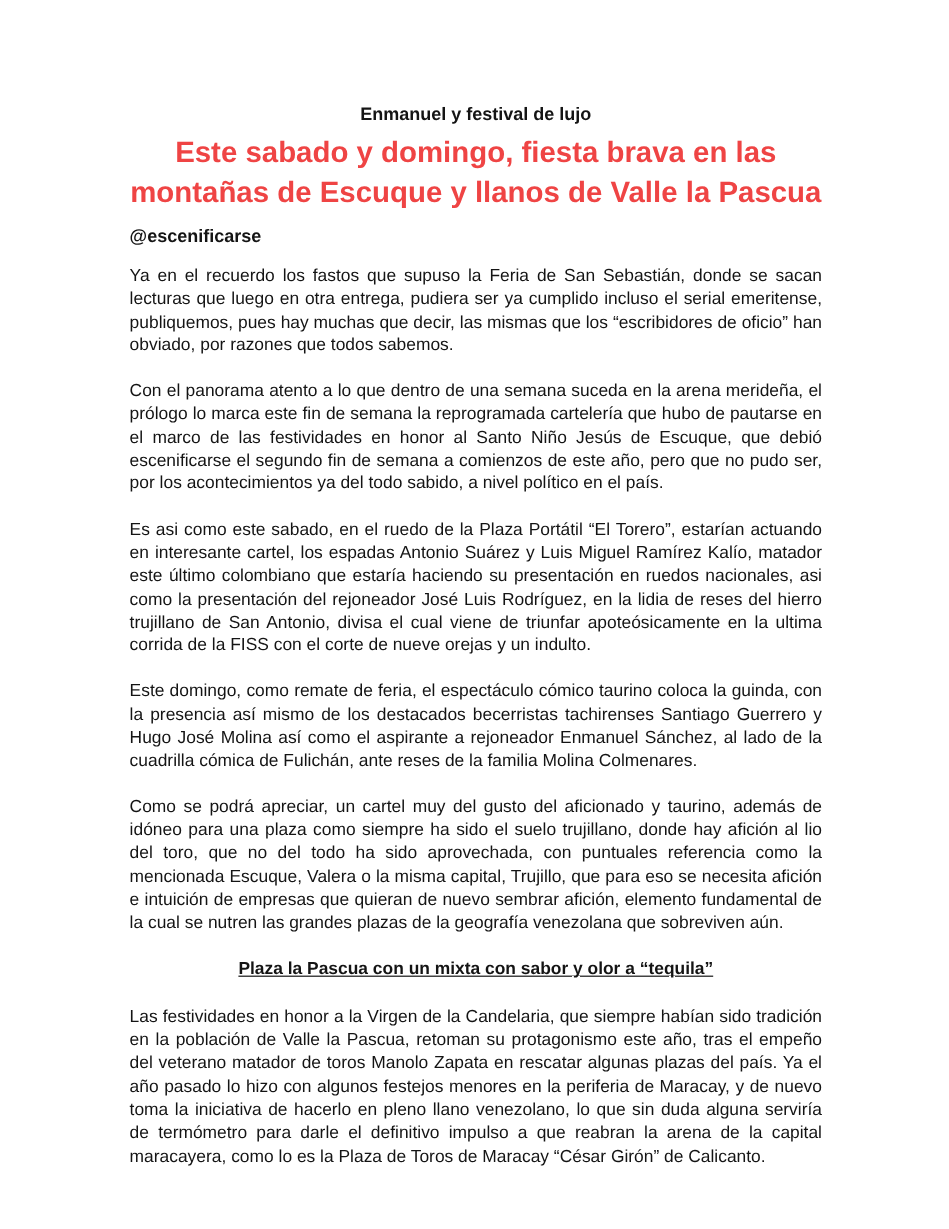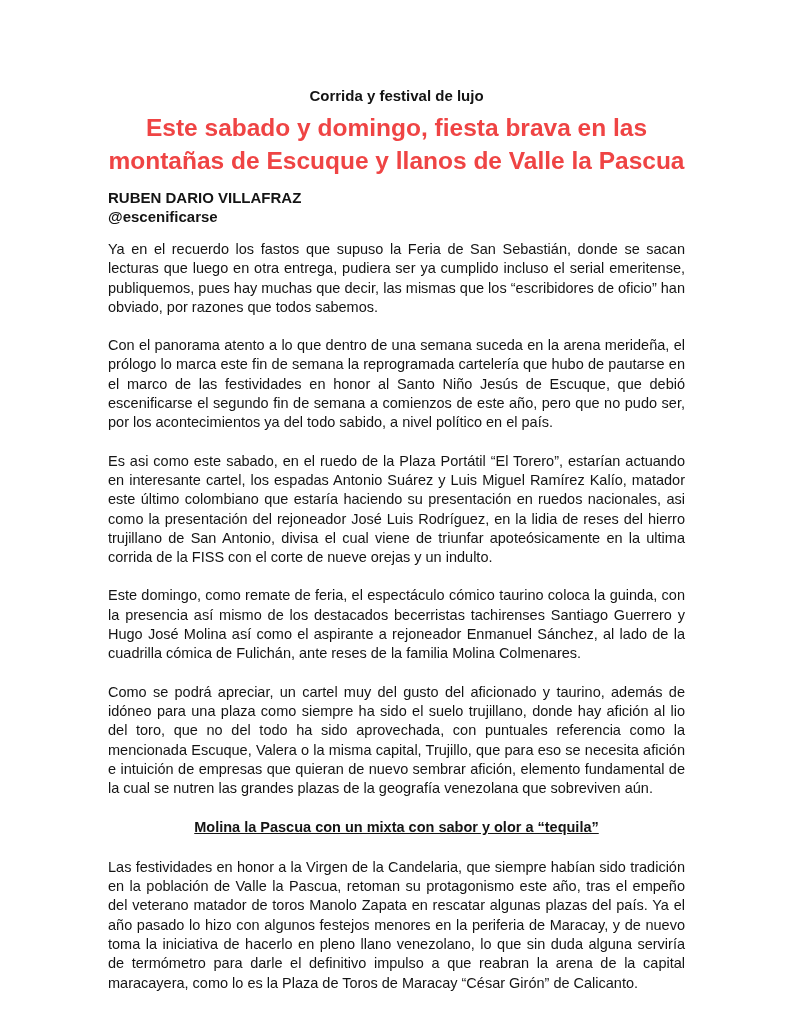--- a/index.html
+++ b/index.html
@@ -57,32 +57,31 @@
     text-decoration: underline;
     margin: 20px 0 20px 0;
     color: #141414;
   }
 </style>
 </head>
 <body>
 
 <div class="page">
   <header>
-    <p class="kicker">Corrida y festival de lujo</p>
+    <p class="kicker">Enmanuel y festival de lujo</p>
     <h1 class="headline" style="color: #ef4444;">Este sabado y domingo, fiesta brava en las montañas de Escuque y llanos de Valle la Pascua</h1>
     <div class="byline">
-      <p class="byline-author">RUBEN DARIO VILLAFRAZ</p>
       <p class="byline-handle">@escenificarse</p>
     </div>
   </header>
 
   <main class="body-copy">
     <p>Ya en el recuerdo los fastos que supuso la Feria de San Sebastián, donde se sacan lecturas que luego en otra entrega, pudiera ser ya cumplido incluso el serial emeritense, publiquemos, pues hay muchas que decir, las mismas que los “escribidores de oficio” han obviado, por razones que todos sabemos.</p>
     <p>Con el panorama atento a lo que dentro de una semana suceda en la arena merideña, el prólogo lo marca este fin de semana la reprogramada cartelería que hubo de pautarse en el marco de las festividades en honor al Santo Niño Jesús de Escuque, que debió escenificarse el segundo fin de semana a comienzos de este año, pero que no pudo ser, por los acontecimientos ya del todo sabido, a nivel político en el país.</p>
     <p>Es asi como este sabado, en el ruedo de la Plaza Portátil “El Torero”, estarían actuando en interesante cartel, los espadas Antonio Suárez y Luis Miguel Ramírez Kalío, matador este último colombiano que estaría haciendo su presentación en ruedos nacionales, asi como la presentación del rejoneador José Luis Rodríguez, en la lidia de reses del hierro trujillano de San Antonio, divisa el cual viene de triunfar apoteósicamente en la ultima corrida de la FISS con el corte de nueve orejas y un indulto.</p>
     <p>Este domingo, como remate de feria, el espectáculo cómico taurino coloca la guinda, con la presencia así mismo de los destacados becerristas tachirenses Santiago Guerrero y Hugo José Molina así como el aspirante a rejoneador Enmanuel Sánchez, al lado de la cuadrilla cómica de Fulichán, ante reses de la familia Molina Colmenares.</p>
     <p>Como se podrá apreciar, un cartel muy del gusto del aficionado y taurino, además de idóneo para una plaza como siempre ha sido el suelo trujillano, donde hay afición al lio del toro, que no del todo ha sido aprovechada, con puntuales referencia como la mencionada Escuque, Valera o la misma capital, Trujillo, que para eso se necesita afición e intuición de empresas que quieran de nuevo sembrar afición, elemento fundamental de la cual se nutren las grandes plazas de la geografía venezolana que sobreviven aún.</p>
 
-    <h2 class="subheading">Molina la Pascua con un mixta con sabor y olor a “tequila”</h2>
+    <h2 class="subheading">Plaza la Pascua con un mixta con sabor y olor a “tequila”</h2>
 
     <p>Las festividades en honor a la Virgen de la Candelaria, que siempre habían sido tradición en la población de Valle la Pascua, retoman su protagonismo este año, tras el empeño del veterano matador de toros Manolo Zapata en rescatar algunas plazas del país. Ya el año pasado lo hizo con algunos festejos menores en la periferia de Maracay, y de nuevo toma la iniciativa de hacerlo en pleno llano venezolano, lo que sin duda alguna serviría de termómetro para darle el definitivo impulso a que reabran la arena de la capital maracayera, como lo es la Plaza de Toros de Maracay “César Girón” de Calicanto.</p>
   </main>
 </div>
 
 </body></html>

